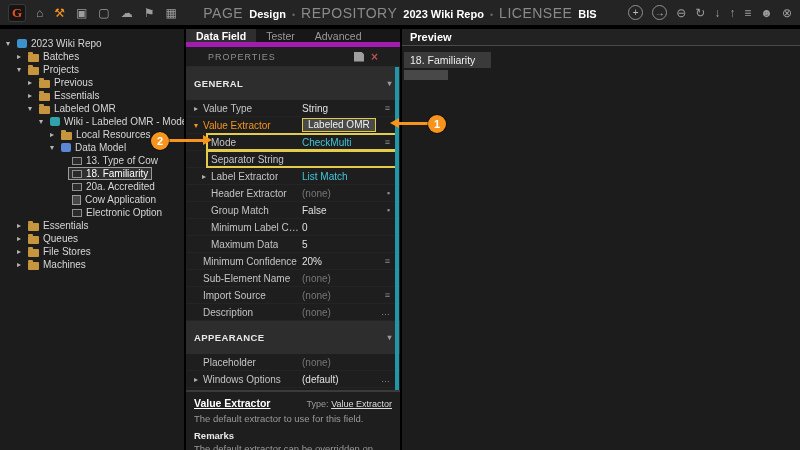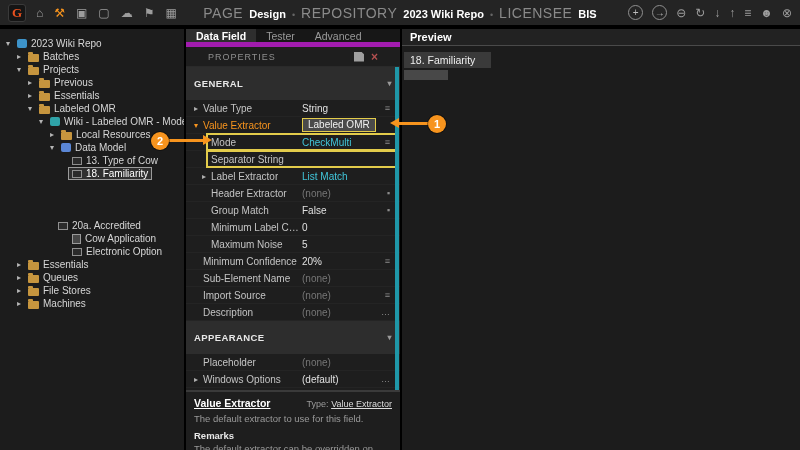--- a/index.html
+++ b/index.html
@@ -203,21 +203,21 @@
           <span class="tlabel">13. Type of Cow</span>
         </span>
       </div>
       <div class="tree-row" style="padding-left: 58px;">
         <span class="expander"></span>
         <span class="node selected">
           <span class="ti ti-field"></span>
           <span class="tlabel">18. Familiarity</span>
         </span>
       </div>
-      <div class="tree-row" style="padding-left: 44px; margin-top: 39px;">
+      <div class="tree-row" style="padding-left: 58px;">
         <span class="expander"></span>
         <span class="node">
           <span class="ti ti-field"></span>
           <span class="tlabel">20a. Accredited</span>
         </span>
       </div>
       <div class="tree-row" style="padding-left: 58px;">
         <span class="expander"></span>
         <span class="node">
           <span class="ti ti-app"></span>
@@ -336,21 +336,21 @@
       <div class="prow indent1">
         <span class="labelcol">
           <span class="pexp"></span>
           <span class="plabel">Minimum Label Count</span>
         </span>
         <span class="pvalue ">0</span>
       </div>
       <div class="prow indent1">
         <span class="labelcol">
           <span class="pexp"></span>
-          <span class="plabel">Maximum Noise</span>
+          <span class="plabel">Maximum Data</span>
         </span>
         <span class="pvalue ">5</span>
       </div>
       <div class="prow">
         <span class="labelcol">
           <span class="pexp"></span>
           <span class="plabel">Minimum Confidence</span>
         </span>
         <span class="pvalue ">20%</span>
         <span class="pright">≡</span>

